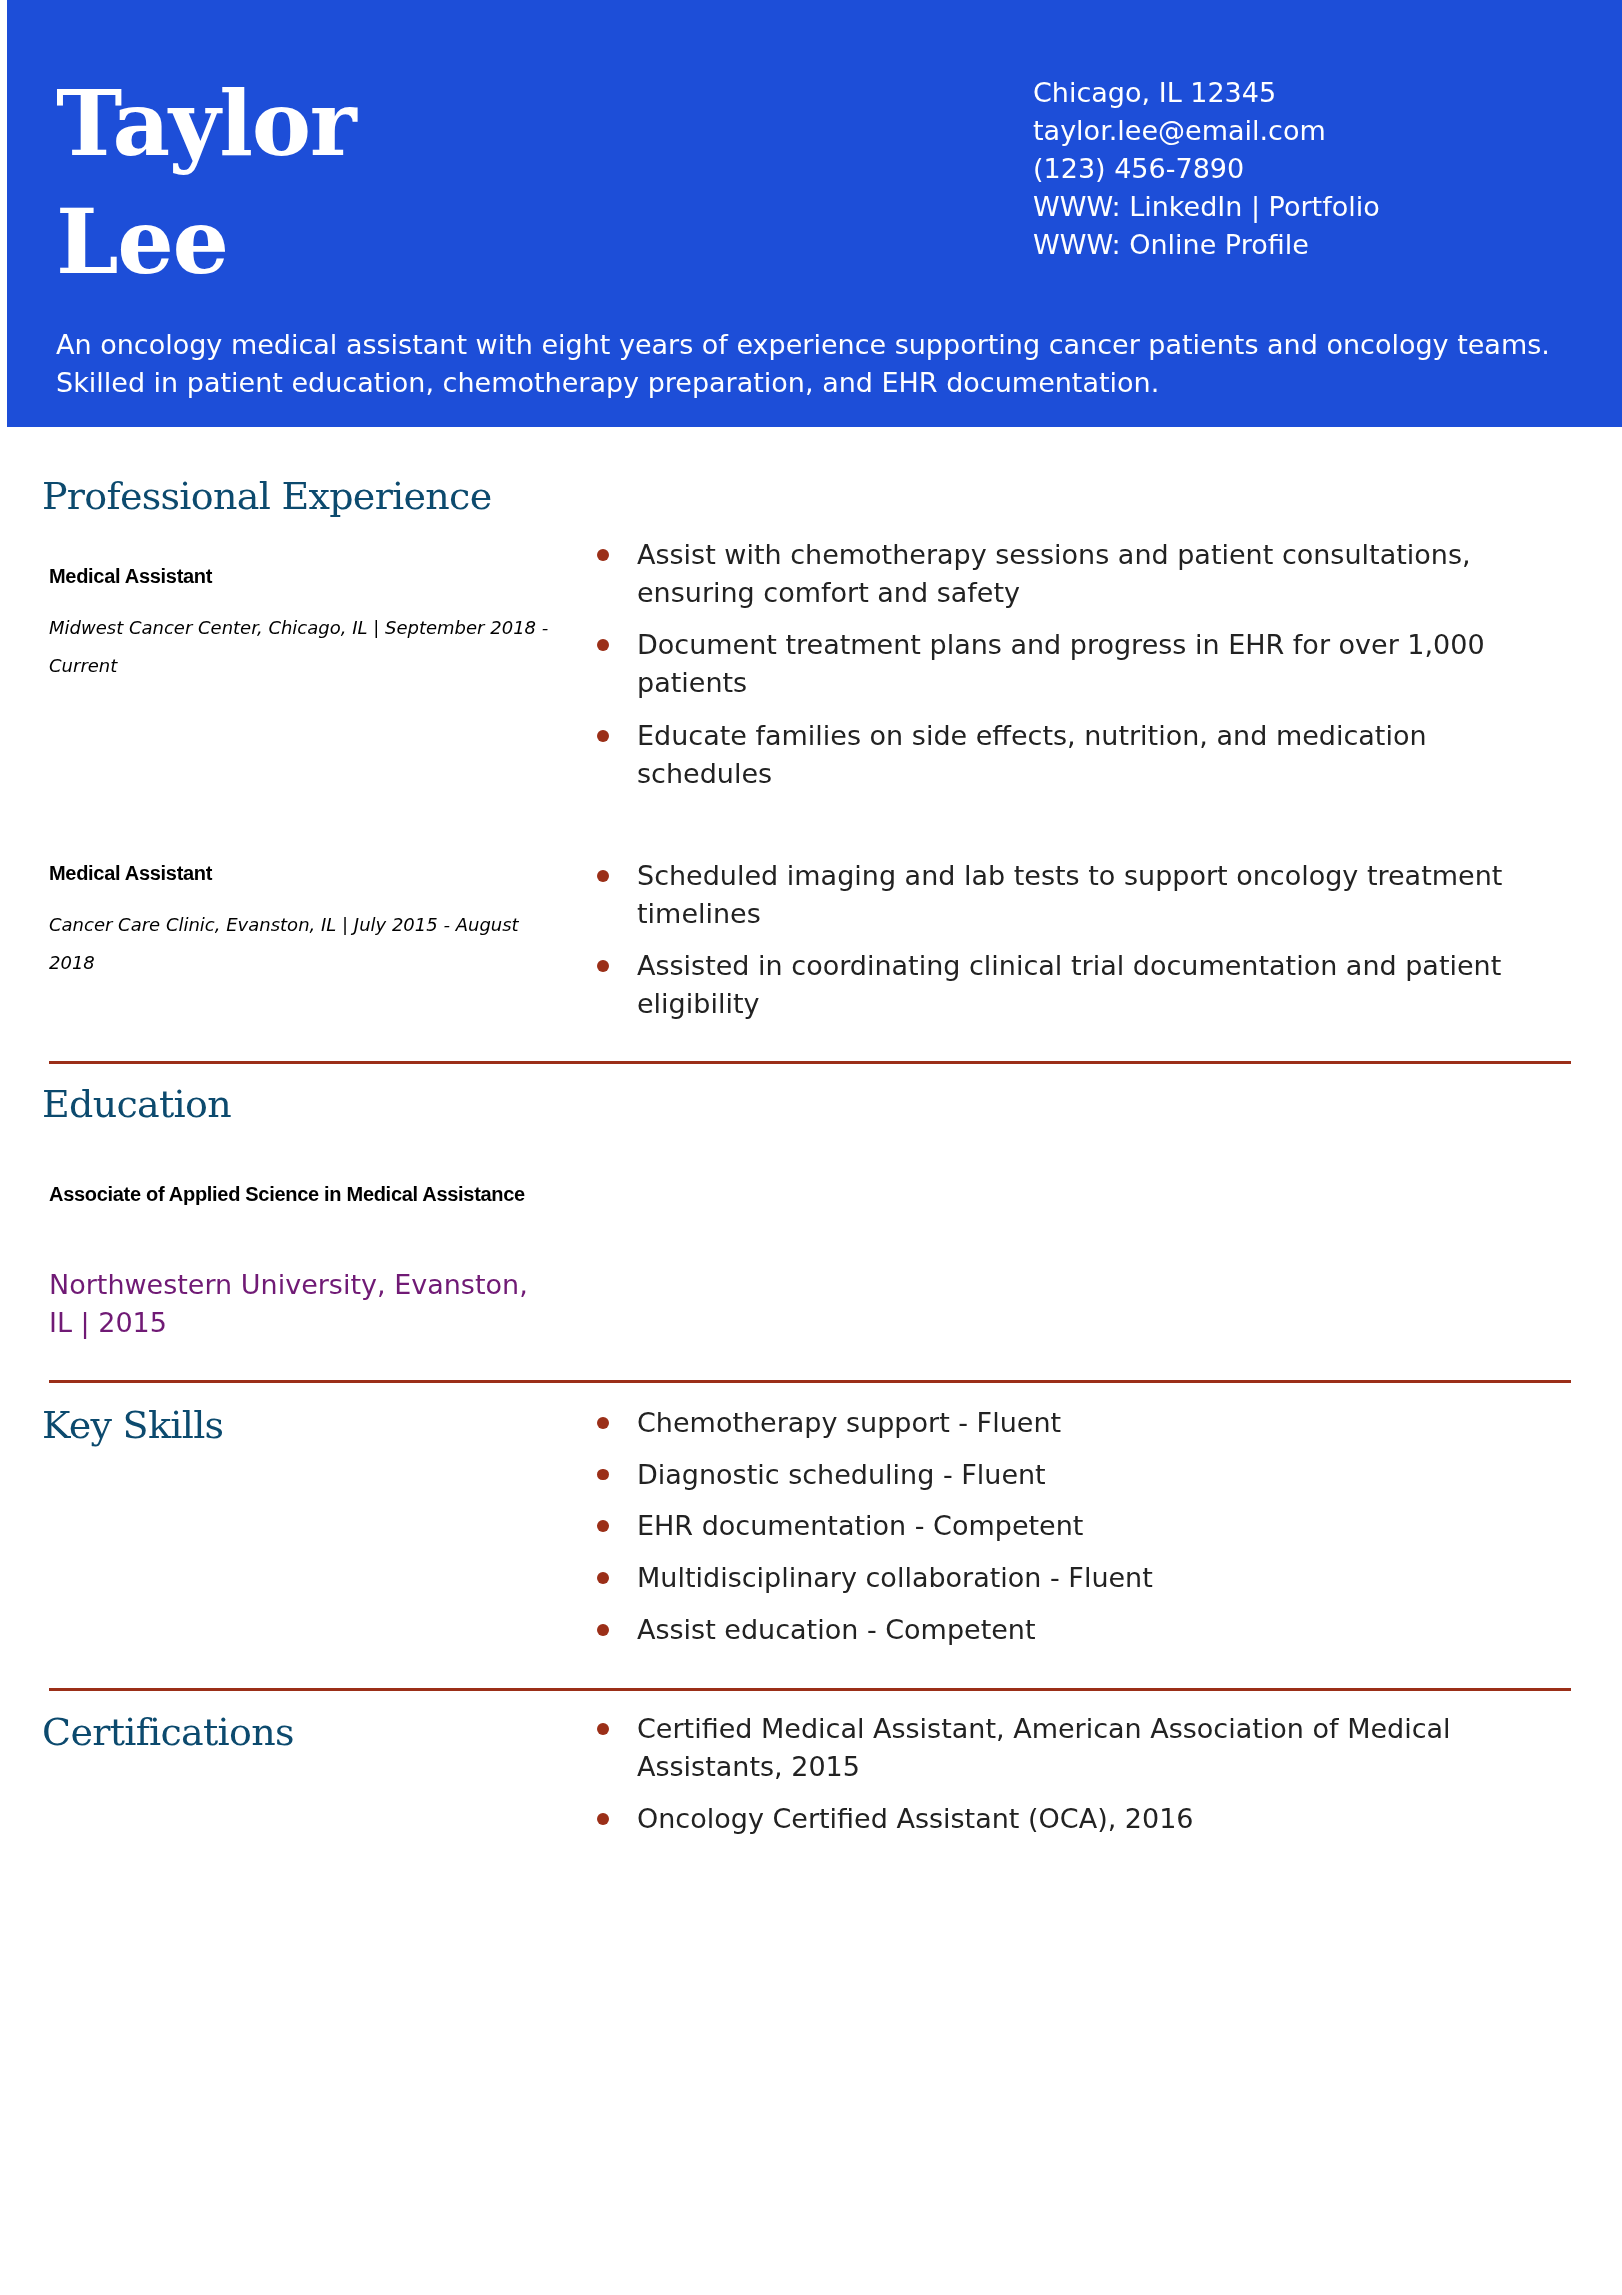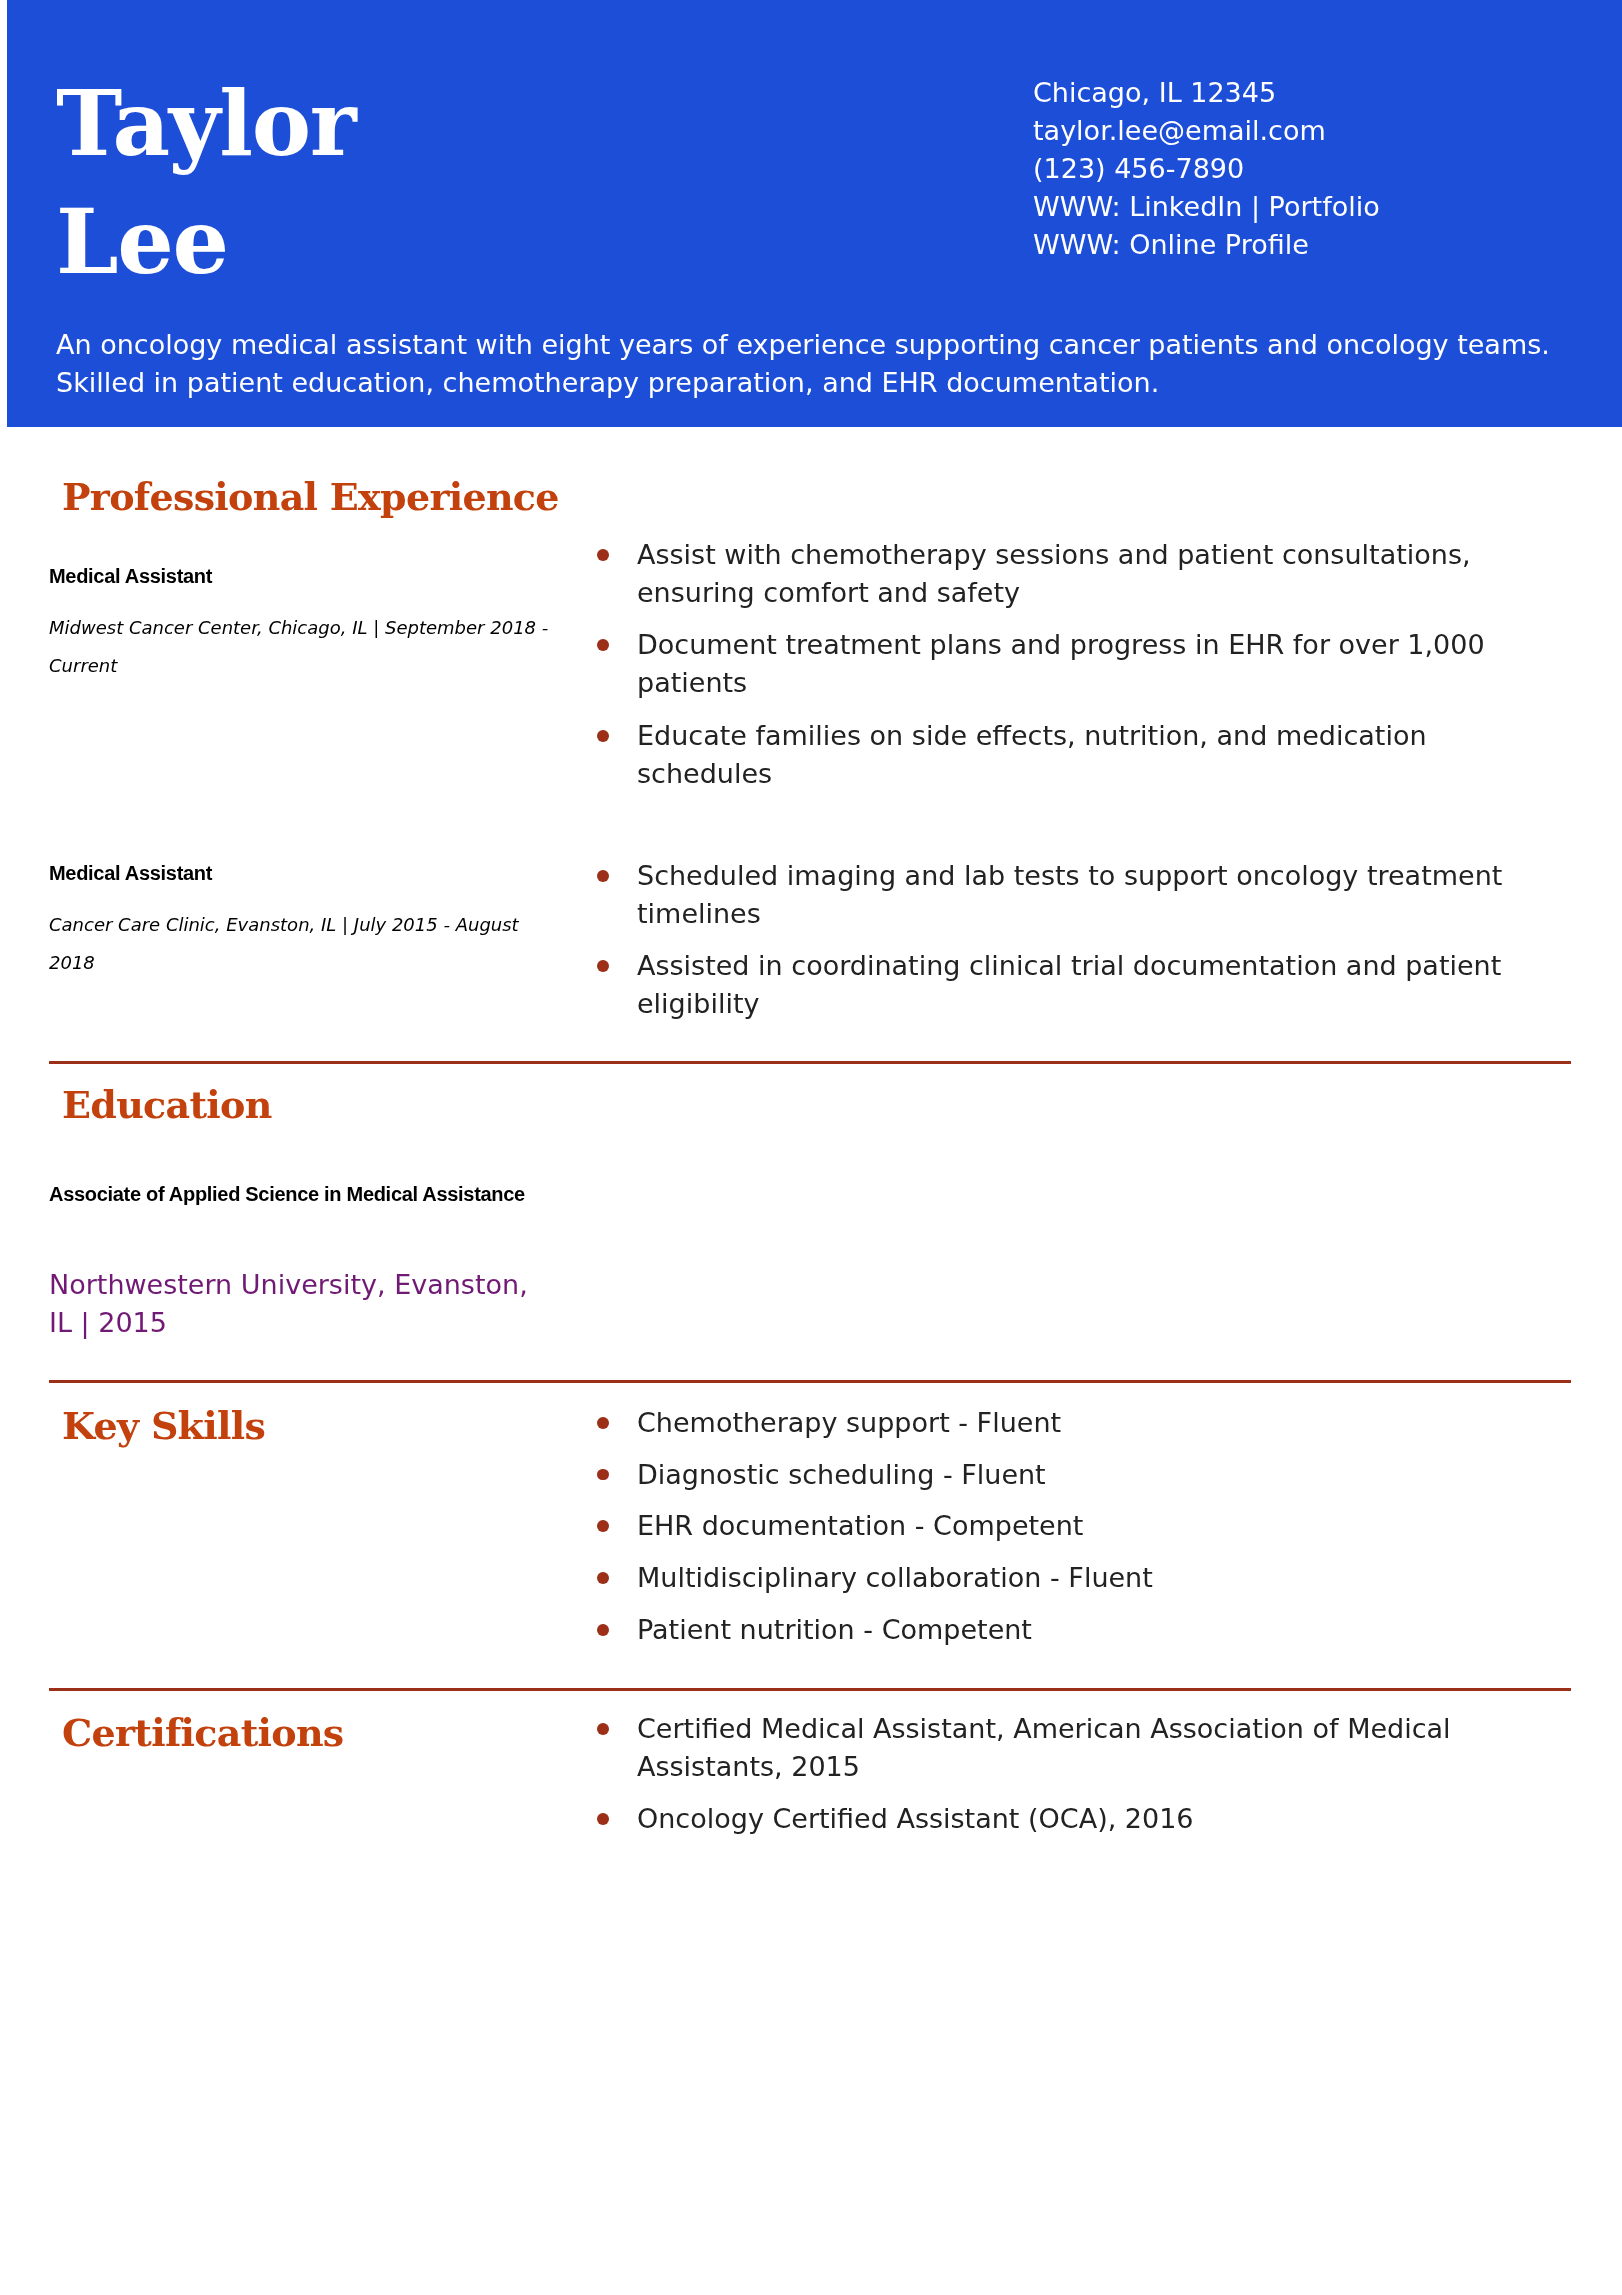--- a/index.html
+++ b/index.html
@@ -5,21 +5,21 @@
   * { margin: 0; padding: 0; box-sizing: border-box; }
   html, body { width: 1622px; height: 2295px; background: #ffffff; }
   body { position: relative; font-family: "DejaVu Sans", sans-serif; color: #222222; overflow: hidden; }
 
   .header { position: absolute; left: 7px; top: 0; width: 1622px; height: 427px; background: #1d4ed8; color: #ffffff; }
   .name { position: absolute; left: 49px; top: 65px; font-family: "DejaVu Serif", serif; font-weight: bold; font-size: 89px; line-height: 118px; color: #ffffff; letter-spacing: -1.3px; }
   .contact { position: absolute; left: 1026px; top: 51px; font-size: 27px; line-height: 38px; color: #ffffff; margin-top: 23px; }
   .contact div { white-space: nowrap; }
   .summary { position: absolute; left: 49px; top: 326px; width: 1531px; font-size: 27px; line-height: 38px; color: #ffffff; }
 
-  .section-title { position: absolute; left: 62px; font-family: "DejaVu Serif", serif; font-weight: bold; font-size: 38px; color: #c2410c; letter-spacing: -0.7px; white-space: nowrap; }
+  .section-title { position: absolute; left: 42px; font-family: "DejaVu Serif", serif; font-weight: normal; font-size: 38px; color: #0c4a6e; letter-spacing: -0.7px; white-space: nowrap; }
   .divider { position: absolute; left: 49px; width: 1522px; height: 2.6px; background: #9b2f18; }
 
   .job-title, .edu-degree { position: absolute; left: 49px; font-family: Liberation Sans, sans-serif; font-weight: bold; font-size: 20px; color: #000000; letter-spacing: -0.3px; }
   .job-meta { position: absolute; left: 49px; width: 510px; font-style: italic; font-size: 18px; line-height: 38px; color: #000000; }
   .edu-meta { position: absolute; left: 49px; width: 510px; font-size: 27px; line-height: 38px; color: #701a75; }
 
   ul.bullets { position: absolute; left: 597px; width: 968px; list-style: none; }
   ul.bullets li { position: relative; padding-left: 40px; font-size: 27px; line-height: 38px; color: #222222; }
   ul.bullets li .dot { position: absolute; left: 0; top: 13px; width: 11.8px; height: 11.8px; border-radius: 50%; background: #9b2f18; }
 </style>
@@ -65,21 +65,21 @@
 <div class="edu-meta" style="top:1266px;">Northwestern University, Evanston, IL | 2015</div>
 
 <div class="divider" style="top:1380px;"></div>
 
 <div class="section-title" style="top:1403px;">Key Skills</div>
 <ul class="bullets" style="top:1404px;">
   <li style="margin-bottom:13.7px;"><span class="dot"></span><span>Chemotherapy support - Fluent</span></li>
   <li style="margin-bottom:13.7px;"><span class="dot"></span><span>Diagnostic scheduling - Fluent</span></li>
   <li style="margin-bottom:13.7px;"><span class="dot"></span><span>EHR documentation - Competent</span></li>
   <li style="margin-bottom:13.7px;"><span class="dot"></span><span>Multidisciplinary collaboration - Fluent</span></li>
-  <li><span class="dot"></span><span>Patient nutrition - Competent</span></li>
+  <li><span class="dot"></span><span>Assist education - Competent</span></li>
 </ul>
 
 <div class="divider" style="top:1688px;"></div>
 
 <div class="section-title" style="top:1710px;">Certifications</div>
 <ul class="bullets" style="top:1710px;">
   <li style="margin-bottom:14.4px;"><span class="dot"></span><span>Certified Medical Assistant, American Association of Medical Assistants, 2015</span></li>
   <li><span class="dot"></span><span>Oncology Certified Assistant (OCA), 2016</span></li>
 </ul>
 

